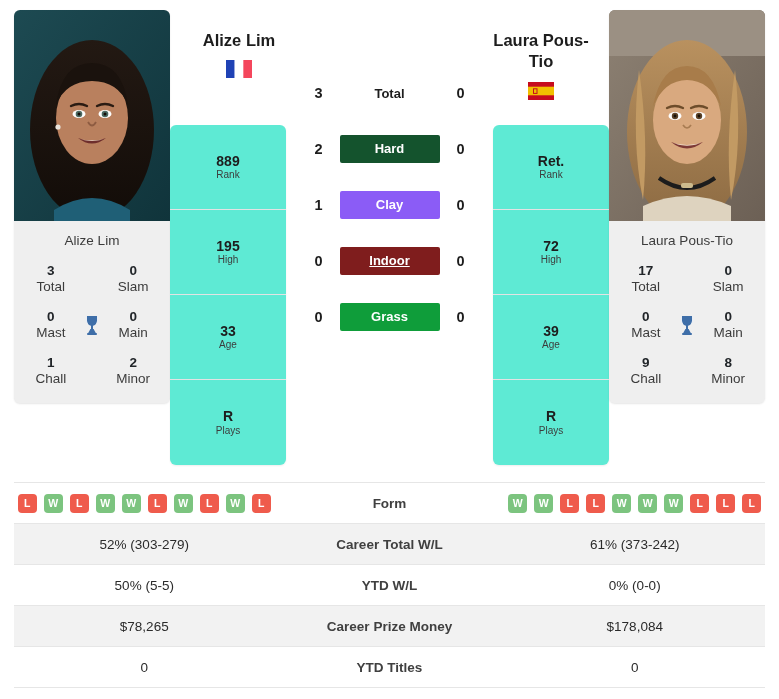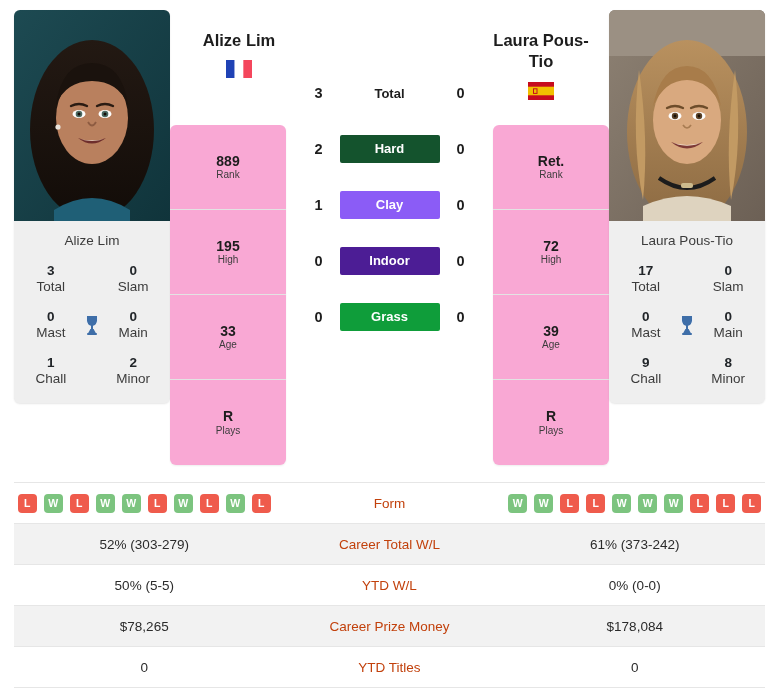--- a/index.html
+++ b/index.html
@@ -61,21 +61,21 @@
   .tg-row:last-child { margin-bottom: 0; }
   .tg-cell { width: 56px; text-align: center; line-height: 1.18; }
   .tg-num { font-size: 13.5px; font-weight: bold; color: #212529; display: block; }
   .tg-lab { font-size: 13.5px; color: #3c3c3c; display: block; }
   .trophy { width: 30px; display: flex; justify-content: center; align-items: center; }
 
   
   .info-col {
     width: 116px;
     flex: 0 0 116px;
-    background: #f9a8d4;
+    background: #5eead4;
     border-radius: 6px;
     margin-top: 115px;
     overflow: hidden;
     box-shadow: 0 1px 2px rgba(0,0,0,.07);
   }
   .info-cell {
     height: 85px;
     display: flex;
     flex-direction: column;
     align-items: center;
@@ -158,22 +158,22 @@
     color: #2b2b2b;
     display: flex;
     align-items: center;
     justify-content: center;
     gap: 4px;
   }
   .st-mid {
     flex: 0 0 230px;
     text-align: center;
     font-size: 13.5px;
-    font-weight: normal;
-    color: #c2410c;
+    font-weight: bold;
+    color: #404040;
   }
   .form-badge {
     display: inline-flex;
     align-items: center;
     justify-content: center;
     width: 19px;
     height: 19px;
     border-radius: 4px;
     color: #ffffff;
     font-size: 10.5px;
@@ -304,21 +304,21 @@
       <div class="h2h-row">
         <div class="h2h-score">1</div>
         <div class="h2h-mid">
           <span class="surf-badge" id="badge-clay" style="background: #8b5cf6;">Clay</span>
         </div>
         <div class="h2h-score">0</div>
       </div>
       <div class="h2h-row">
         <div class="h2h-score">0</div>
         <div class="h2h-mid">
-          <span class="surf-badge" id="badge-indoor" style="background: #4c1d95;">Indoor</span>
+          <span class="surf-badge" id="badge-indoor" style="background: #7f1d1d; text-decoration: underline;">Indoor</span>
         </div>
         <div class="h2h-score">0</div>
       </div>
       <div class="h2h-row">
         <div class="h2h-score">0</div>
         <div class="h2h-mid">
           <span class="surf-badge" id="badge-grass" style="background: rgb(15, 157, 58);">Grass</span>
         </div>
         <div class="h2h-score">0</div>
       </div>

